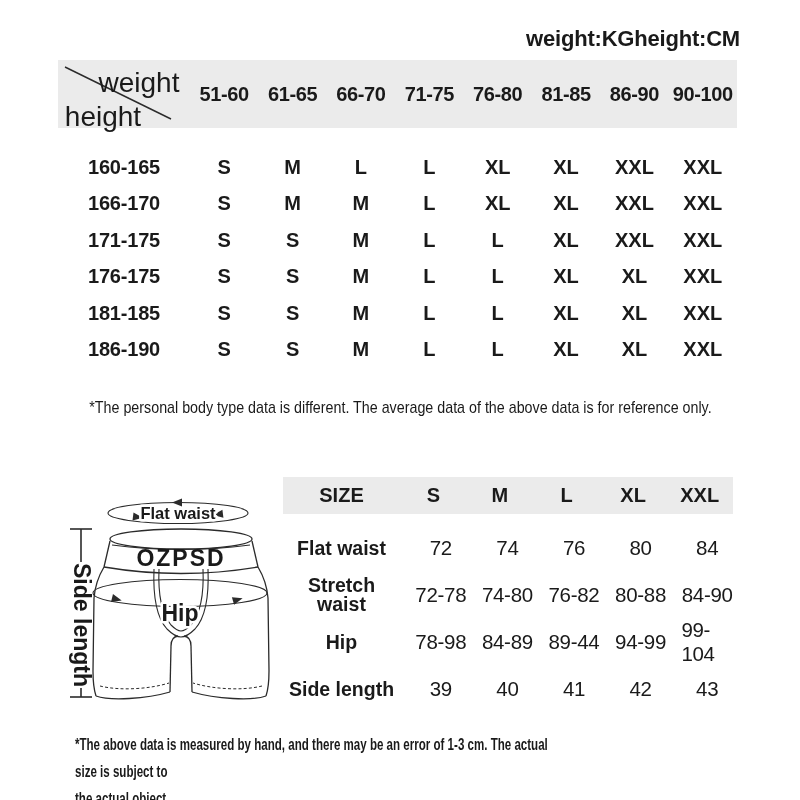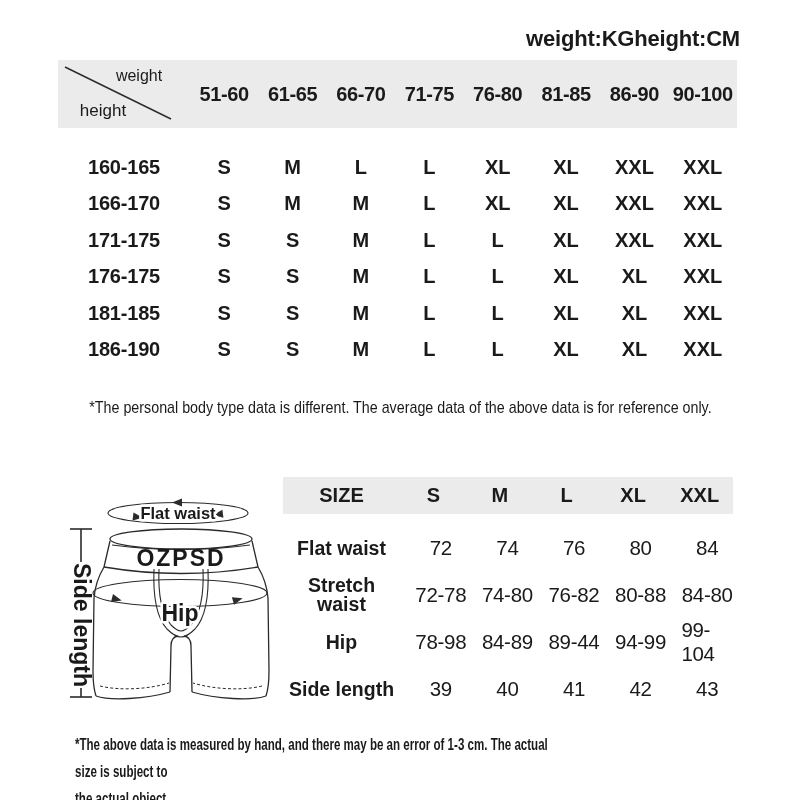--- a/index.html
+++ b/index.html
@@ -31,25 +31,25 @@
   .t1{left:58px;top:60px;width:679px;}
   .t1-header{
     display:flex;height:68px;background:var(--header-bg);
   }
   .t1-corner{
     width:132px;position:relative;flex:none;
   }
   .t1-corner svg{position:absolute;left:0;top:0;}
   .t1-corner .corner-top{
     position:absolute;left:81px;top:7px;transform:translateX(-50%);
-    font-size:16px;font-weight:400;
+    font-size:28px;font-weight:400;
   }
   .t1-corner .corner-bottom{
     position:absolute;left:45px;top:41px;transform:translateX(-50%);
-    font-size:17px;font-weight:400;
+    font-size:28px;font-weight:400;
   }
   .t1-col{
     width:calc((100% - 132px)/8);
     display:flex;align-items:center;justify-content:center;
     font-size:20px;font-weight:600;letter-spacing:-0.4px;
   }
   .t1-body{left:58px;top:149px;width:679px;}
   .t1-row{display:flex;height:36.5px;}
   .t1-label{
     width:132px;flex:none;
@@ -291,21 +291,21 @@
         <div class="t2-value">84</div>
       </div>
       <div class="t2-row">
         <div class="t2-label">
           <span class="t2-label-text">Stretch waist</span>
         </div>
         <div class="t2-value">72-78</div>
         <div class="t2-value">74-80</div>
         <div class="t2-value">76-82</div>
         <div class="t2-value">80-88</div>
-        <div class="t2-value">84-80</div>
+        <div class="t2-value">84-90</div>
       </div>
       <div class="t2-row">
         <div class="t2-label">
           <span class="t2-label-text">Hip</span>
         </div>
         <div class="t2-value">78-98</div>
         <div class="t2-value">84-89</div>
         <div class="t2-value">89-44</div>
         <div class="t2-value">94-99</div>
         <div class="t2-value">99-104</div>

